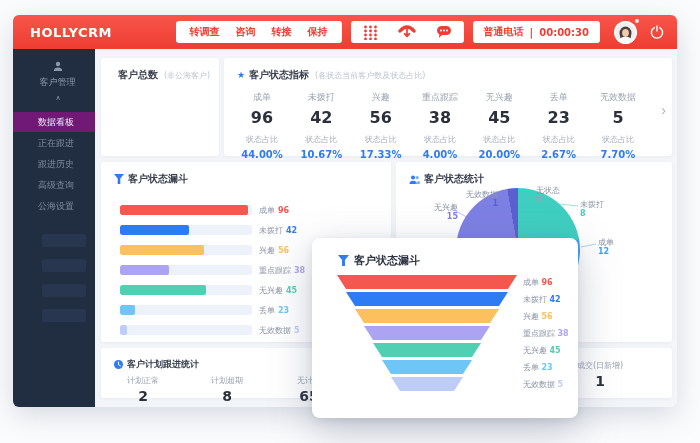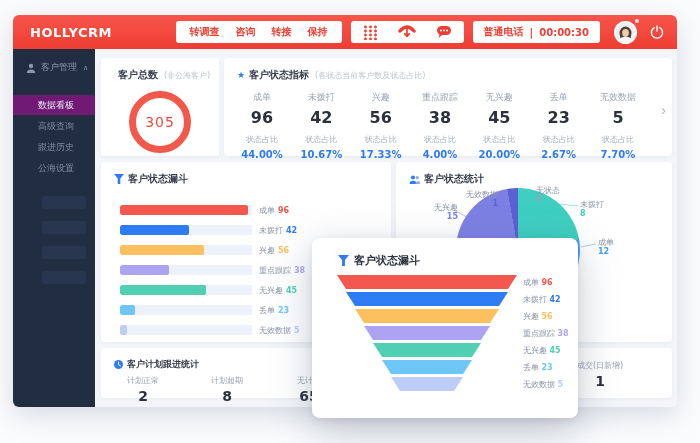--- a/index.html
+++ b/index.html
@@ -23,22 +23,22 @@
   .tool-btn { border:none; background:none; cursor:pointer; display:flex; align-items:center; }
   .pill.phone { padding:0 11px; color:var(--header-red,#ee3d32); font-size:10px; font-weight:bold; gap:6px; }
   .avatar { position:relative; width:23px; height:23px; margin-left:5px; cursor:pointer; }
   .avatar .badge { position:absolute; right:-2px; top:-2px; width:4px; height:4px;
                    border-radius:50%; background:#e3e3e3; }
   .power { border:none; background:none; cursor:pointer; margin-left:4px; display:flex; }
 
   
   .sidebar { position:absolute; left:0; top:34px; bottom:0; width:82px;
              background:var(--sidebar-navy,#212e41); z-index:2; }
-  .side-section { display:flex; align-items:center; gap:5px; padding:12px 6px 21px 13px;
-                  color:#8b96aa; font-size:9px; cursor:pointer; }
+  .side-section { display:flex; align-items:center; gap:5px; padding:12px 6px 10px 13px;
+                  color:#8b96aa; font-size:9px; cursor:pointer;flex-direction:column; }
   .side-section .chev { font-size:7px; margin-left:1px; }
   .side-item { height:20px; line-height:20px; padding-left:25px; font-size:9px;
                color:#7f8ba0; margin-bottom:1px; cursor:pointer; }
   .side-item.active { background:#701a75; color:#eef2f8; }
   .skeletons { margin-top:18px; }
   .skel { width:44px; height:13px; margin:0 0 12px 29px; border-radius:2px; background:#293650; }
 
   
   .main { position:absolute; left:82px; top:34px; right:0; bottom:0; }
   .card { position:absolute; background:#fff; border-radius:3px;
@@ -187,22 +187,23 @@
       <div class="side-section">
         <svg width="10" height="10" viewBox="0 0 10 10">
           <circle cx="5" cy="3" r="2.2" fill="#8b96aa"></circle>
           <path d="M0.8 10 a4.2 3.6 0 0 1 8.4 0 z" fill="#8b96aa"></path>
         </svg>
         <span>客户管理</span>
         <span class="chev">∧</span>
       </div>
       <nav>
         <div class="side-item active">数据看板</div>
+        <div class="side-item">正在跟进</div>
+        <div class="side-item">跟进历史</div>
         <div class="side-item">高级查询</div>
-        <div class="side-item">跟进历史</div>
         <div class="side-item">公海设置</div>
       </nav>
       <div class="skeletons">
         <div class="skel"></div>
         <div class="skel"></div>
         <div class="skel"></div>
         <div class="skel"></div>
       </div>
     </aside>
 
@@ -211,23 +212,20 @@
       <section class="card card-total">
         <div class="card-title">
           <svg width="11" height="9" viewBox="0 0 11 9">
             <circle cx="4" cy="2.4" r="2" fill="#2e7bf4"></circle>
               <path d="M0.5 9 a3.5 3.2 0 0 1 7 0 z" fill="#2e7bf4"></path>
             <circle cx="8.2" cy="2.6" r="1.6" fill="#7fabf8"></circle>
               <path d="M6.4 9 a3 2.8 0 0 1 4.4 -2.4 v2.4 z" fill="#7fabf8"></path>
           </svg>
           <span>客户总数</span>
           <span class="sub">(非公海客户)</span>
-        </div>
-        <div class="donut">
-          <span>305</span>
         </div>
       </section>
 
       <section class="card card-metrics">
         <div class="card-title">
           <span class="icon-blue">★</span>
           <span>客户状态指标</span>
           <span class="sub">(各状态当前客户数及状态占比)</span>
         </div>
         <div class="metric-row">

